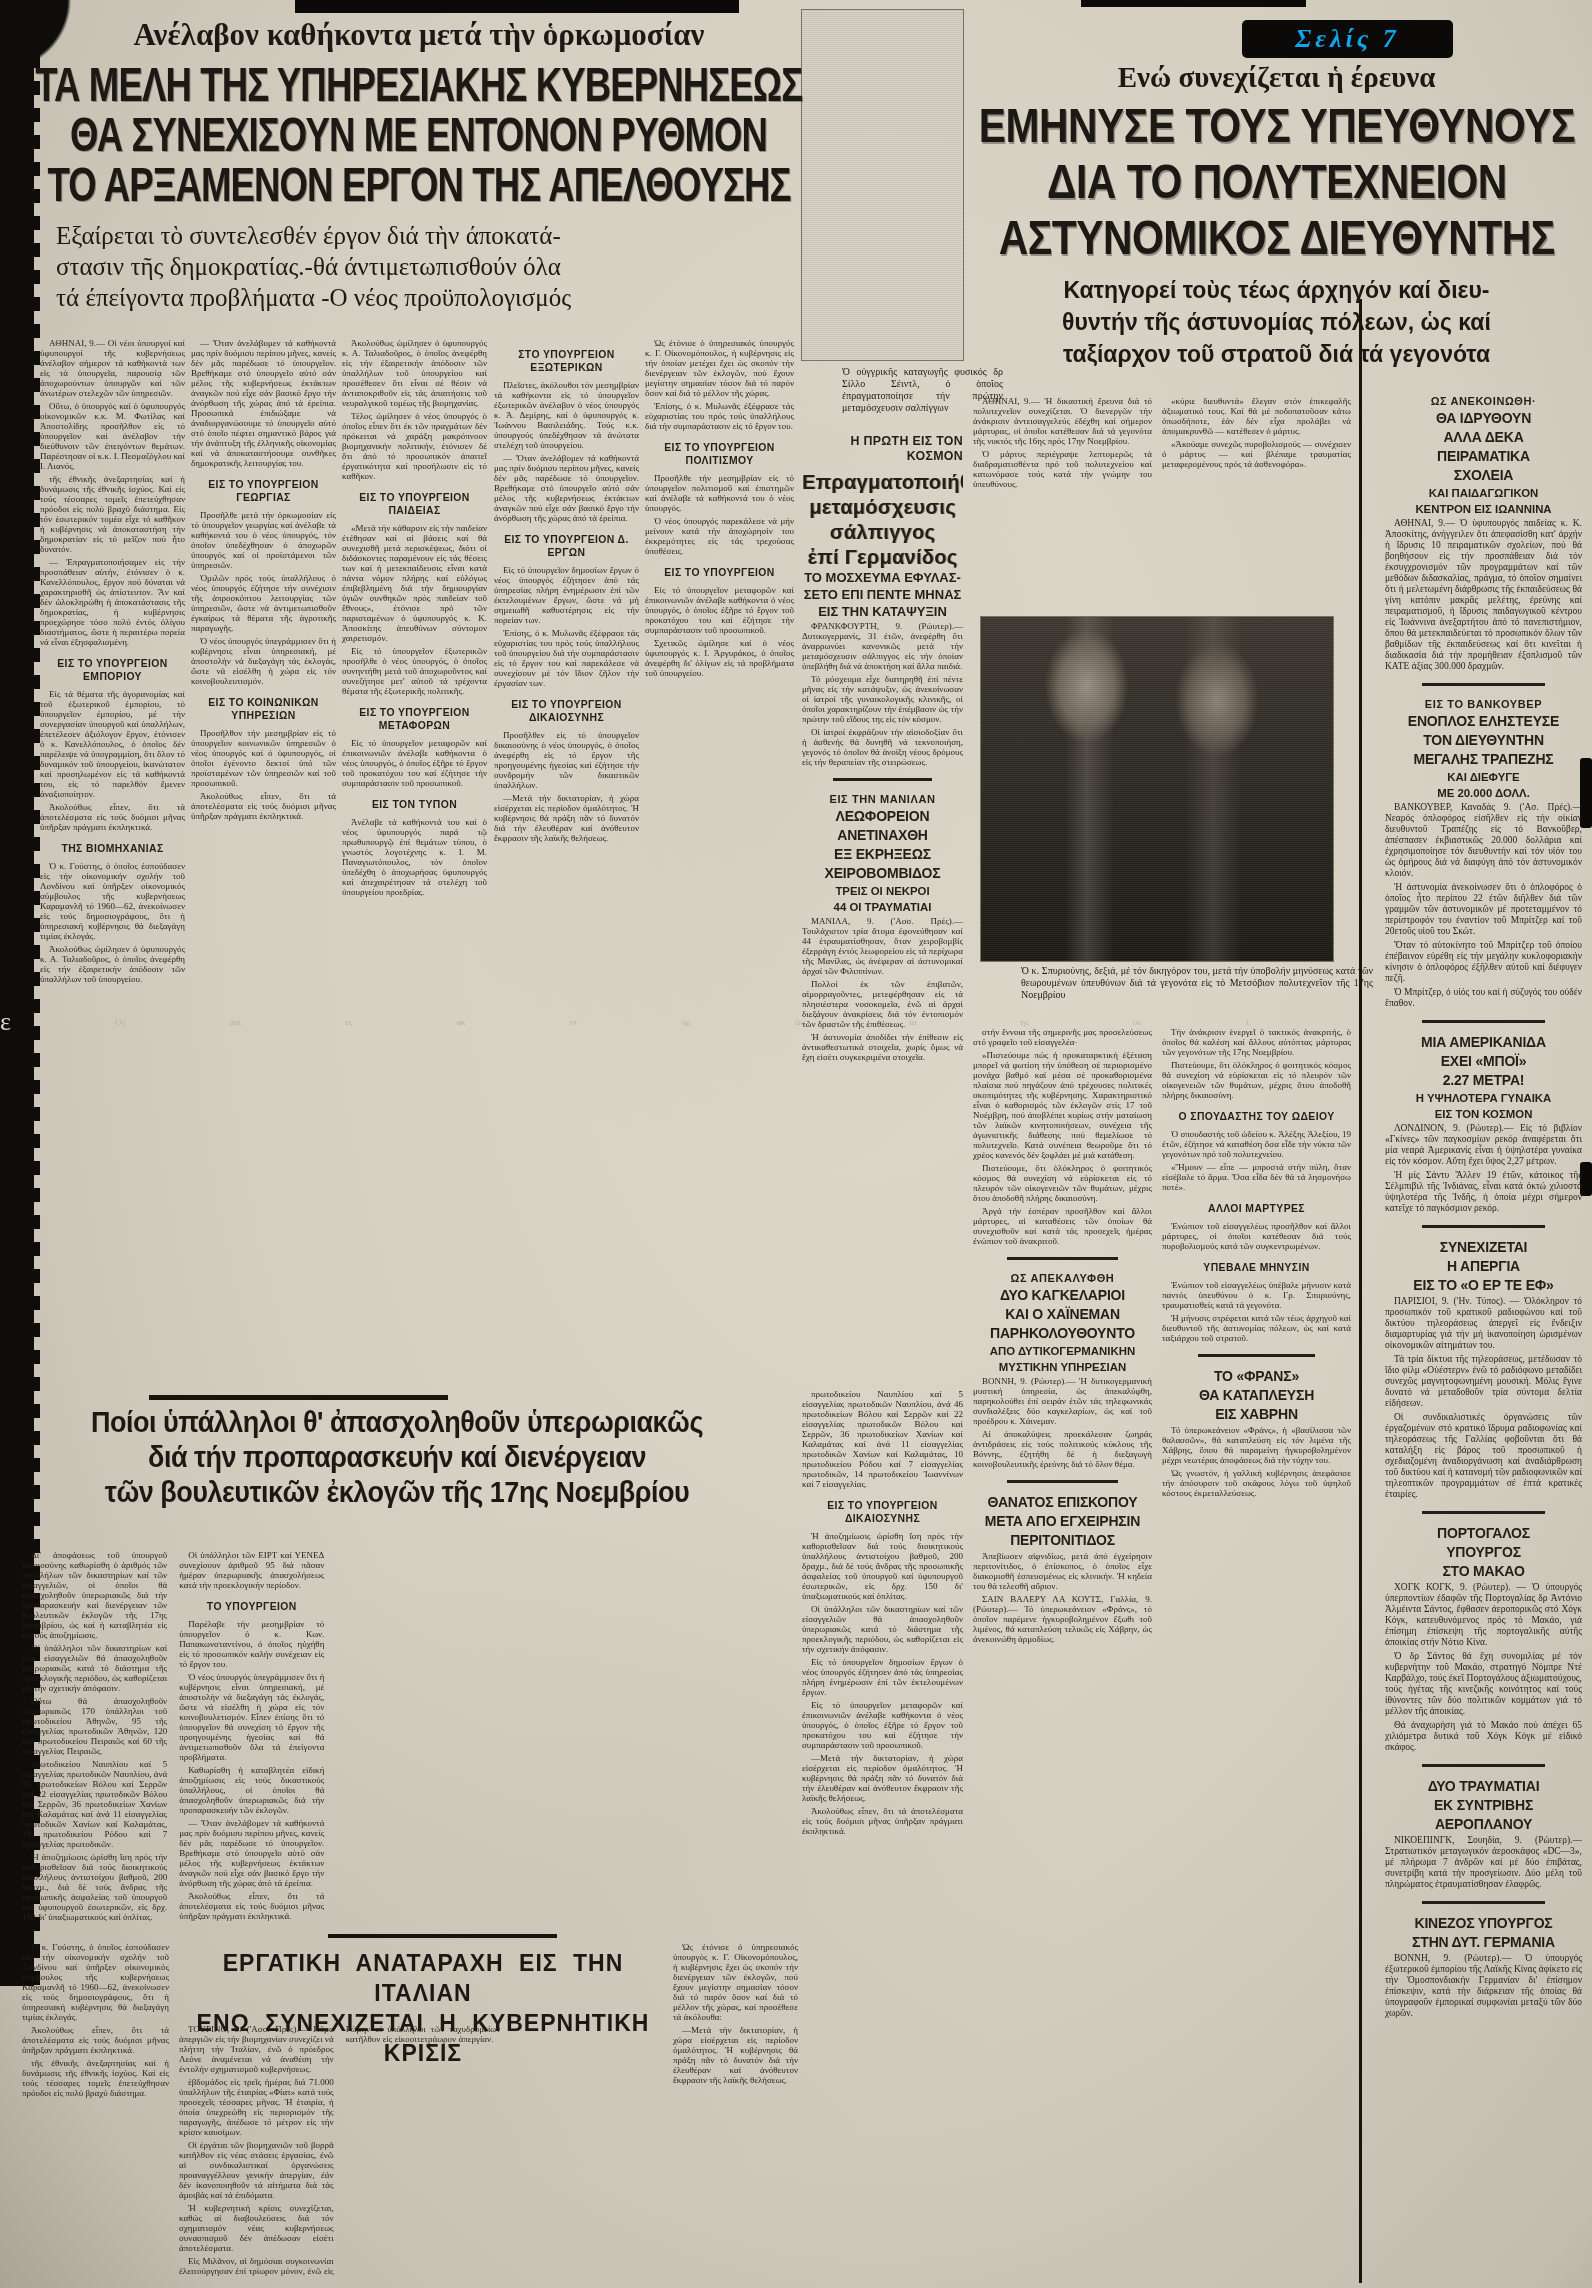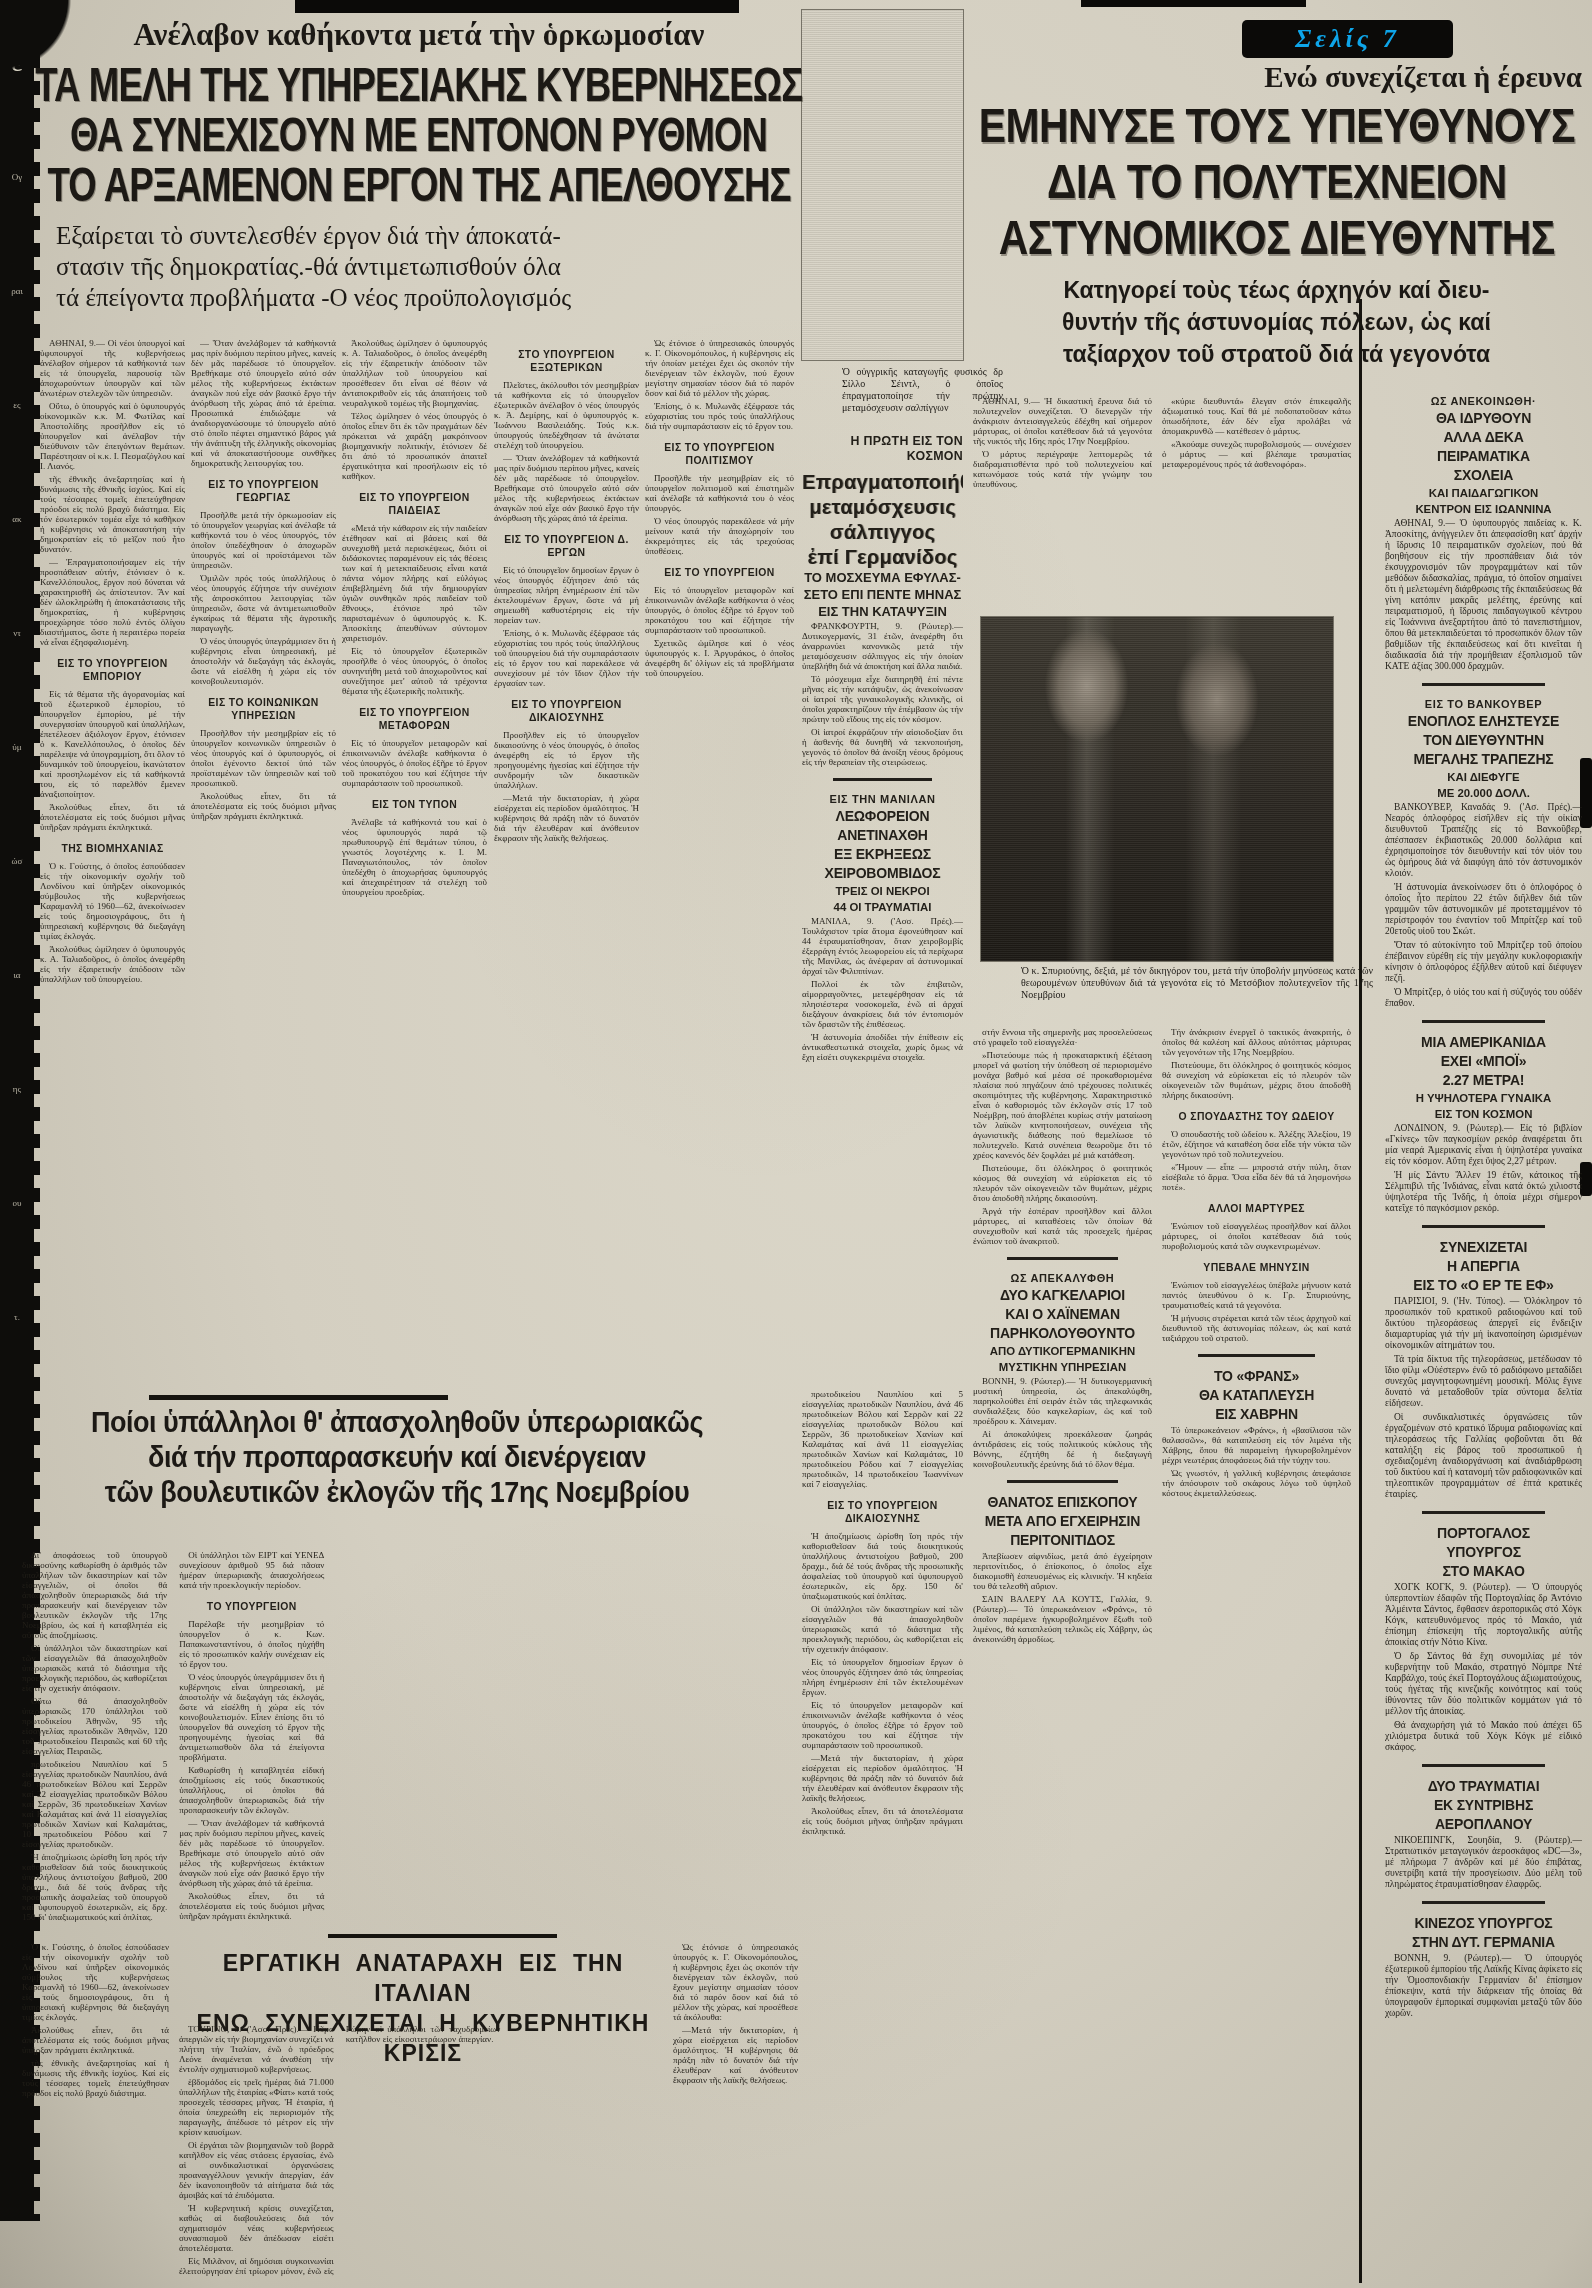--- a/index.html
+++ b/index.html
@@ -1,34 +1,34 @@
 <!DOCTYPE html>
 <html><head>
 <meta charset="utf-8">
 <style>
   html,body{margin:0;padding:0;background:#8f8b80;}
   .page{position:relative;width:1592px;height:2289px;overflow:hidden;color:#1c1915;
     background:radial-gradient(ellipse at 55% 38%, #dcd8ca 0%, #d4cfc1 52%, #c2bdae 88%, #a9a496 100%);
     font-family:"Liberation Serif", serif;}
   .stain{position:absolute;border-radius:50%;pointer-events:none;}
-  .fold{position:absolute;left:0;top:0;width:34px;height:2221px;background:#0e0d0b;
-    display:flex;flex-direction:column;align-items:center;gap:104px;padding-top:58px;box-sizing:border-box;}
+  .fold{position:absolute;left:0;top:0;width:34px;height:1986px;background:#0e0d0b;
+    display:flex;align-items:center;gap:104px;padding-top:58px;box-sizing:border-box;}
   .fold::after{content:"";position:absolute;right:-6px;top:0;width:6px;height:100%;
     background:repeating-linear-gradient(to bottom,#0e0d0b 0 14px,transparent 14px 27px);}
   .corner-tl{position:absolute;left:0;top:0;width:78px;height:92px;
     background:radial-gradient(circle at 0 0,#0e0d0b 56%,transparent 59%);}
   .frag{color:#b7b2a3;font:400 9px/10px "Liberation Serif",serif;}
   .frag:first-child{font-size:26px;color:#ddd8c8;}
   .bar{position:absolute;background:#0b0a08;}
   .smudge{position:absolute;background:#0b0a08;border-radius:3px;}
   .badge{position:absolute;left:1242px;top:20px;width:211px;height:38px;background:#0b0a08;color:#0ea5e9;
     font:700 italic 26px/38px "Liberation Serif",serif;text-align:center;letter-spacing:4px;border-radius:5px;}
   .abs{position:absolute;}
   .kick1{font:700 31px/38px "Liberation Serif",serif;text-align:center;}
-  .kick2{font:700 29px/34px "Liberation Serif",serif;text-align:right;}
+  .kick2{font:700 29px/34px "Liberation Serif",serif;text-align:center;}
   .hlwrap{display:flex;flex-direction:column;align-items:center;}
   .hl1line{font:700 42px/50px "Liberation Sans",sans-serif;letter-spacing:-1px;white-space:nowrap;
     transform:scale(0.87,1.14);transform-origin:center;text-shadow:1.2px 1px 0 rgba(25,20,12,.35);}
   .hl2line{font:700 43px/56px "Liberation Sans",sans-serif;letter-spacing:-0.5px;white-space:nowrap;
     transform:scale(0.95,1.1);transform-origin:center;text-shadow:1.2px 1px 0 rgba(25,20,12,.35);}
   .deck1line{font:400 25px/31px "Liberation Serif",serif;text-align:left;padding-left:16px;}
   .deck2line{font:700 23px/32px "Liberation Sans",sans-serif;text-align:center;}
   .photo{position:absolute;overflow:hidden;box-shadow:0 0 0 1px rgba(40,36,28,.55);}
   .photo::after{content:"";position:absolute;inset:0;
     background:repeating-linear-gradient(0deg,rgba(255,255,255,.05) 0 1px,rgba(0,0,0,.07) 1px 2px);}

